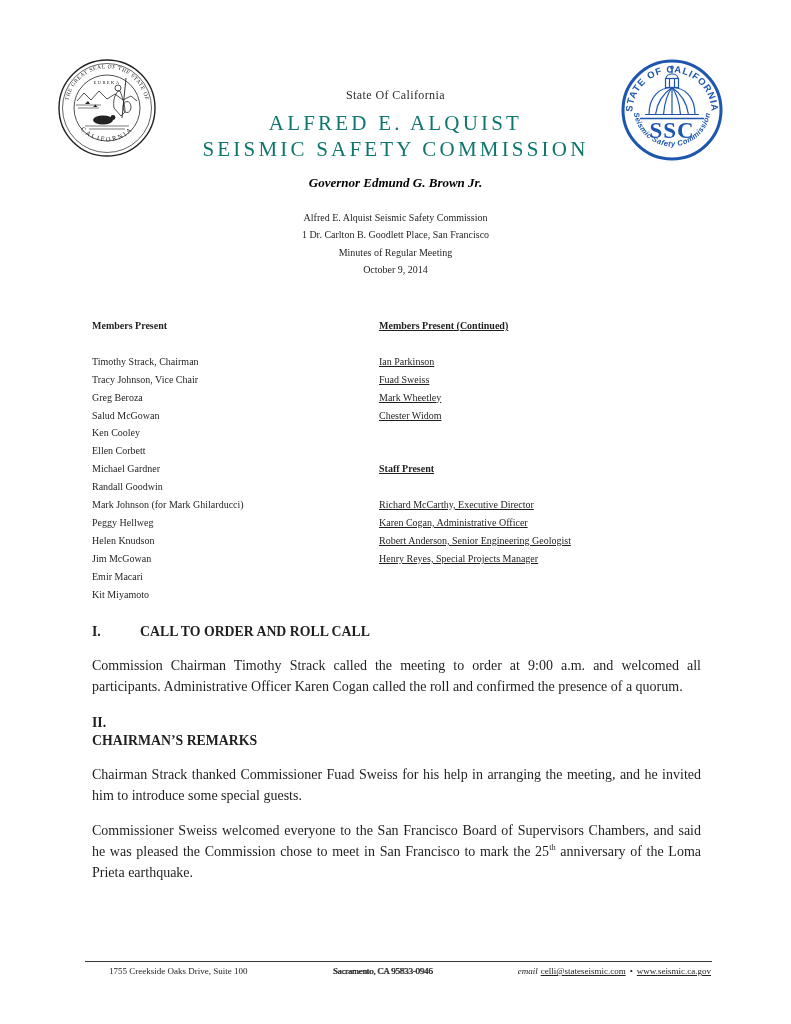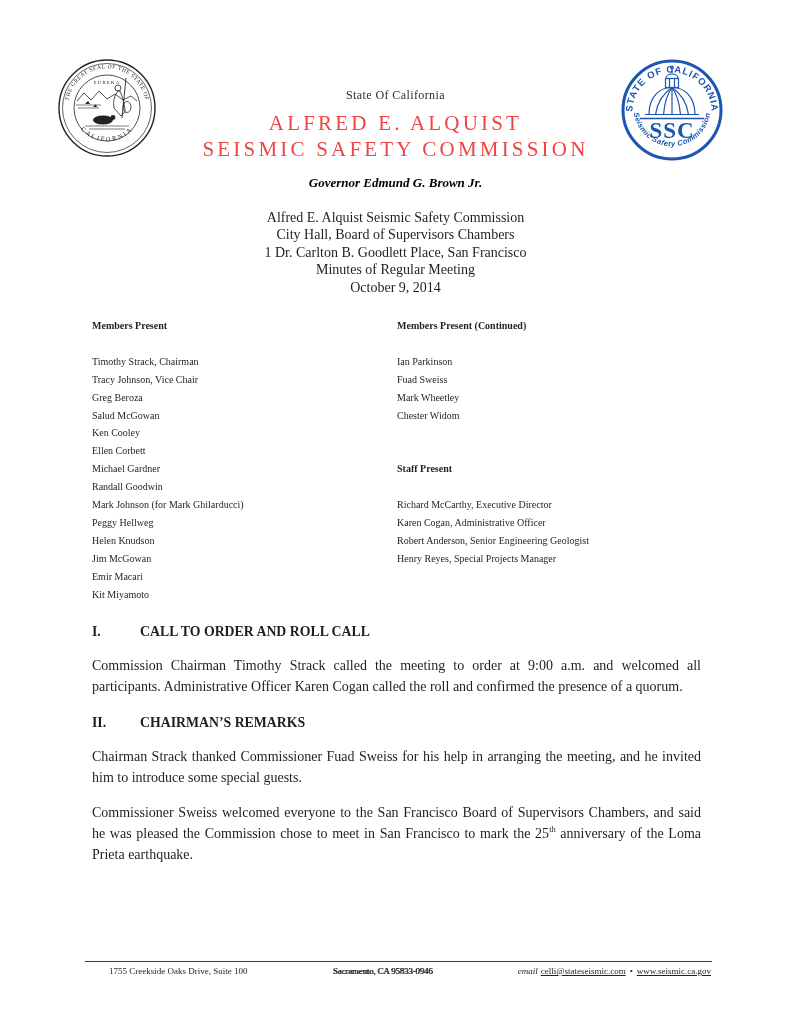--- a/index.html
+++ b/index.html
@@ -3,34 +3,34 @@
 <meta charset="utf-8">
 <style>
   html,body{margin:0;padding:0;background:#ffffff;}
   .page{
     position:relative;width:791px;height:1024px;background:#ffffff;
     font-family:"Liberation Serif","DejaVu Serif",serif;color:#1f1f1f;
     overflow:hidden;margin:0 auto;
   }
   .center{position:absolute;left:0;right:0;text-align:center;}
   .hdr-state{top:88px;font-size:12px;letter-spacing:.4px;color:#2c2c2c;}
-  .hdr-title{top:110px;font-size:21px;line-height:26px;letter-spacing:3.2px;color:#ef4444;font-weight:400;}
+  .hdr-title{top:110px;font-size:21px;line-height:26px;letter-spacing:3.2px;color:#0f766e;font-weight:400;}
   .hdr-gov{top:175px;font-size:13px;font-style:italic;font-weight:600;color:#000000;}
-  .hdr-addr{top:209px;font-size:14px;line-height:17.4px;}
+  .hdr-addr{top:209px;font-size:10px;line-height:17.4px;}
   .seal-left{position:absolute;left:57px;top:58px;width:100px;height:100px;}
   .logo-right{position:absolute;left:620px;top:58px;width:104px;height:104px;}
   .col{position:absolute;top:317px;font-size:10px;line-height:17.9px;}
   .col-left{left:92px;width:300px;}
-  .col-right{left:397px;width:312px;}
+  .col-right{left:379px;width:312px;text-decoration:underline;}
   .col-heading{font-weight:bold;margin-bottom:17.9px;}
   .sp2{height:35.8px;}
   .line{white-space:nowrap;}
   .sections{position:absolute;left:92px;top:623px;width:609px;font-size:14px;}
   .sec-head{display:flex;font-weight:bold;font-size:13.8px;line-height:18px;}
-  .sec-head.second{margin-top:17px;}
+  .sec-head.second{margin-top:17px;flex-direction:column;}
   .sec-num{width:48px;flex:none;}
   .para{text-align:justify;line-height:21px;margin:14px 0 0 0;}
   sup{font-size:60%;line-height:0;}
   .footer-rule{position:absolute;left:85px;top:961px;width:627px;height:1px;background:#3a3a3a;}
   .footer-row{position:absolute;left:85px;top:966px;width:627px;font-size:9px;display:flex;align-items:flex-start;color:#222;}
   .f-address{margin-left:24px;}
   .f-city{margin-left:auto;text-shadow:.6px 0 currentColor;letter-spacing:-.2px;}
   .f-right{margin-left:auto;margin-right:1px;white-space:nowrap;}
   .f-label{font-style:italic;margin-right:3px;}
   .f-link{text-decoration:underline;}
@@ -108,21 +108,20 @@
   </svg>
 
   <div class="center hdr-state">State Of California</div>
   <div class="center hdr-title">
     <div>ALFRED E. ALQUIST</div>
     <div>SEISMIC SAFETY COMMISSION</div>
   </div>
   <div class="center hdr-gov">Governor Edmund G. Brown Jr.</div>
   <div class="center hdr-addr">
       <div class="line">Alfred E. Alquist Seismic Safety Commission</div>
-      <div class="line">City Hall, Board of Supervisors Chambers</div>
       <div class="line">1 Dr. Carlton B. Goodlett Place, San Francisco</div>
       <div class="line">Minutes of Regular Meeting</div>
       <div class="line">October 9, 2014</div>
     </div>
 
   <div class="col col-left">
     <div class="col-heading">Members Present</div>
     <div>
         <div class="line">Timothy Strack, Chairman</div>
         <div class="line">Tracy Johnson, Vice Chair</div>

